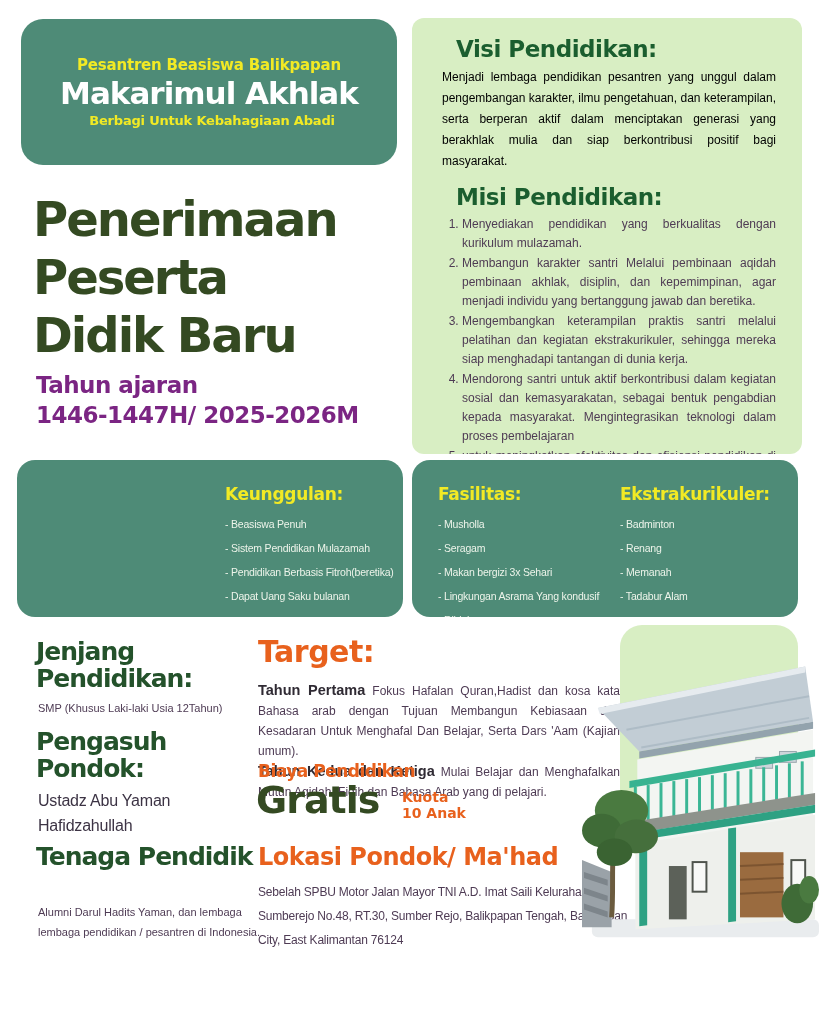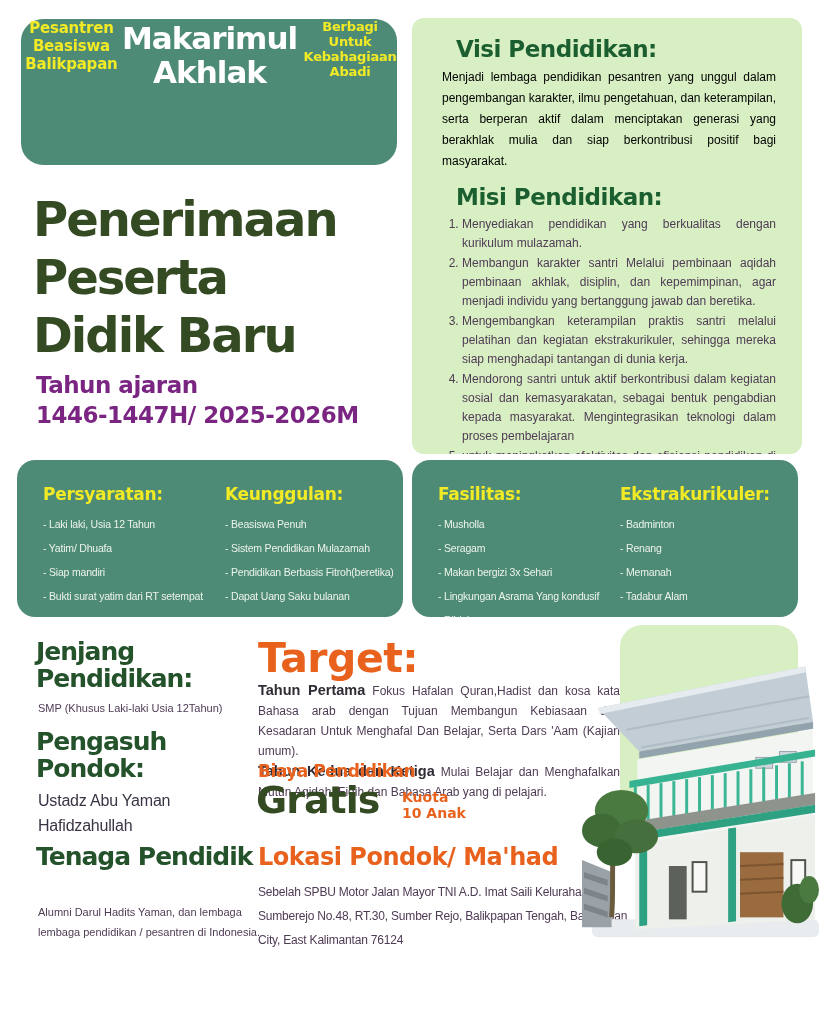--- a/index.html
+++ b/index.html
@@ -6,21 +6,21 @@
   .canvas{
     position:relative;width:819px;height:1024px;margin:0 auto;
     background:#ffffff;overflow:hidden;
     font-family:"Liberation Sans",sans-serif;
   }
   .abs{position:absolute;}
   
   .header-card{
     left:21px;top:19px;width:376px;height:146px;background:#4e8b77;
     border-radius:22px;text-align:center;color:#fff;
-    display:flex;flex-direction:row;justify-content:center;
+    display:flex;flex-direction:column;justify-content:center;
   }
   .header-sub{font-family:"DejaVu Sans",sans-serif;font-weight:bold;color:#f2ea24;font-size:15px;letter-spacing:-.2px;}
   .header-title{font-family:"DejaVu Sans",sans-serif;font-weight:bold;color:#ffffff;font-size:31px;line-height:1.1;letter-spacing:-1px;margin:2px 0;}
   .header-tag{font-family:"DejaVu Sans",sans-serif;font-weight:bold;color:#f2ea24;font-size:13px;letter-spacing:-.2px;padding-left:6px;}
   
   .vm-panel{
     left:412px;top:18px;width:390px;height:436px;background:#d8eec3;
     border-radius:12px;padding:18px 26px 0 30px;box-sizing:border-box;overflow:hidden;
   }
   .green-h{font-family:"DejaVu Sans",sans-serif;font-weight:bold;color:#1b5e2f;font-size:23px;letter-spacing:-.5px;margin:0 0 5px 14px;}
@@ -39,21 +39,21 @@
   .band-col{position:absolute;top:24px;}
   .band-h{font-family:"DejaVu Sans",sans-serif;font-weight:bold;color:#f2ea24;font-size:17px;letter-spacing:-.3px;margin:0 0 8px 0;}
   ul.band{list-style:none;margin:0;padding:0;color:#edf4ea;font-size:10.5px;letter-spacing:-.2px;line-height:24px;white-space:nowrap;}
   ul.band li::before{content:"-  ";}
   
   .bl-h{font-family:"DejaVu Sans",sans-serif;font-weight:bold;color:#24522b;font-size:25px;line-height:27px;letter-spacing:-1px;}
   .bl-small{color:#4e3b54;font-size:11px;line-height:20px;}
   .bl-med{color:#3c3344;font-size:16px;line-height:25px;font-weight:bold;letter-spacing:-.2px;}
   
   .orange-h{font-family:"DejaVu Sans",sans-serif;font-weight:bold;color:#e8611d;letter-spacing:-.5px;}
-  .target-h{left:258px;top:634px;font-size:41px;}
+  .target-h{left:258px;top:634px;font-size:30px;}
   .target-body{left:258px;top:680px;width:362px;color:#4e3b54;font-size:12px;line-height:20px;text-align:justify;}
   .t-label{font-weight:bold;color:#2f2a33;font-size:14.5px;}
   .biaya-h{left:258px;top:761px;font-size:17px;}
   .gratis{left:256px;top:778px;font-family:"DejaVu Sans",sans-serif;font-weight:bold;color:#344a22;font-size:38px;letter-spacing:-1px;}
   .kuota{left:402px;top:789px;font-family:"DejaVu Sans",sans-serif;font-weight:bold;color:#e8611d;font-size:14px;line-height:16px;}
   .lokasi-h{left:258px;top:843px;font-size:24px;}
   .address{left:258px;top:880px;width:380px;color:#4e3b54;font-size:12px;letter-spacing:-.2px;line-height:24px;}
   
   .photo-bg{left:620px;top:625px;width:178px;height:230px;background:#d8eec3;border-radius:22px;}
   .photo{left:582px;top:630px;width:237px;height:318px;}
@@ -88,29 +88,20 @@
     <div>Penerimaan</div>
     <div>Peserta</div>
     <div>Didik Baru</div>
   </div>
   <div class="abs year">
     <div>Tahun ajaran</div>
     <div>1446-1447H/ 2025-2026M</div>
   </div>
 
   <div class="abs teal-card teal-left">
-    <div class="band-col" style="left:26px;">
-      <div class="band-h">Persyaratan:</div>
-      <ul class="band">
-        <li>Laki laki, Usia 12 Tahun</li>
-        <li>Yatim/ Dhuafa</li>
-        <li>Siap mandiri</li>
-        <li>Bukti surat yatim dari RT setempat</li>
-      </ul>
-    </div>
     <div class="band-col" style="left:208px;">
       <div class="band-h">Keunggulan:</div>
       <ul class="band">
         <li>Beasiswa Penuh</li>
         <li>Sistem Pendidikan Mulazamah</li>
         <li>Pendidikan Berbasis Fitroh(beretika)</li>
         <li>Dapat Uang Saku bulanan</li>
       </ul>
     </div>
   </div>

